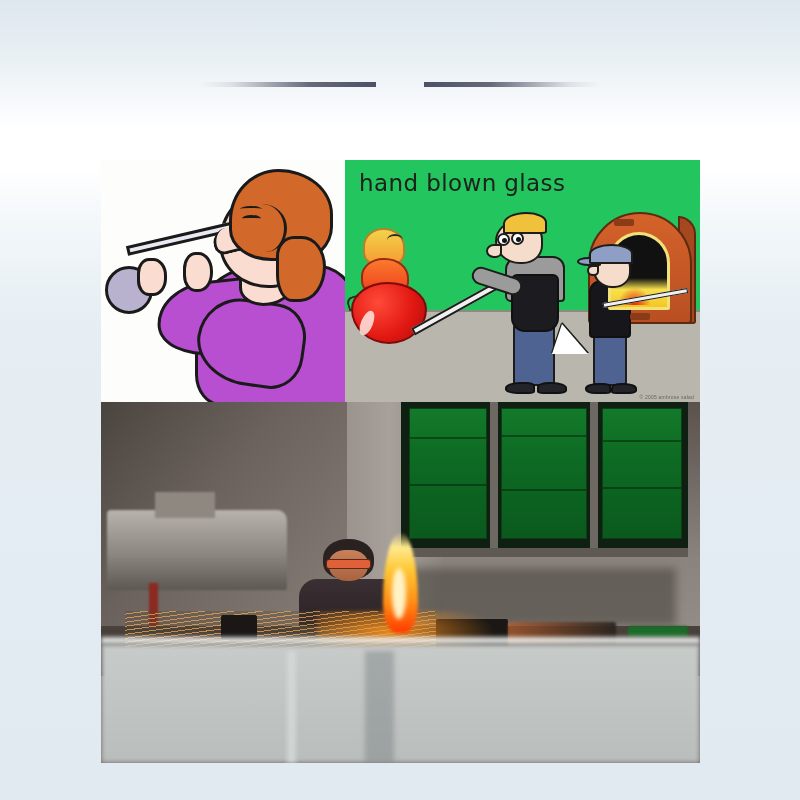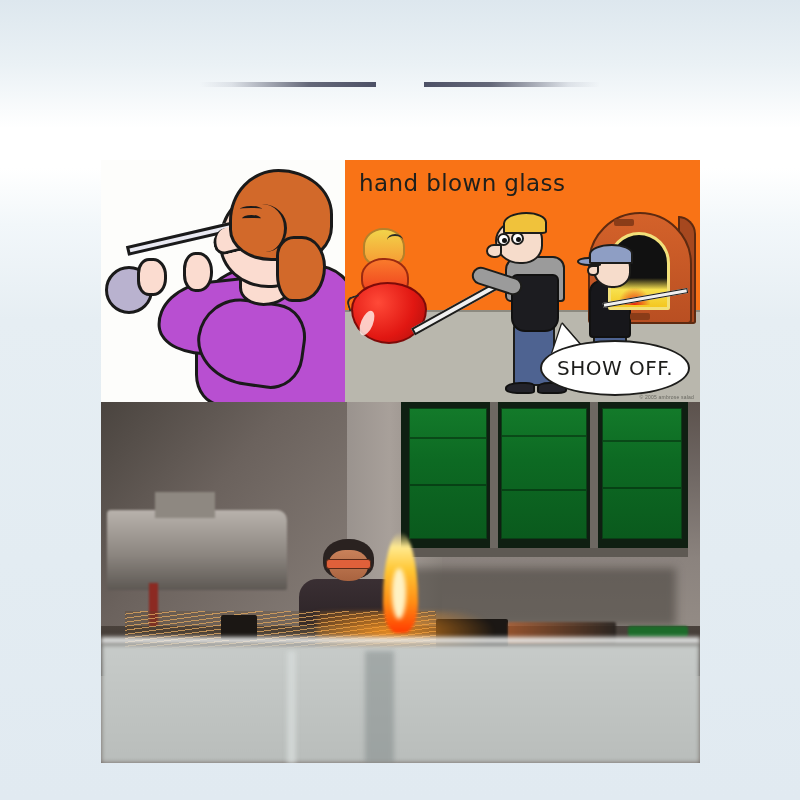--- a/index.html
+++ b/index.html
@@ -238,21 +238,21 @@
     background: #b9b2cf;
     border: 3px solid #1a1a1a;
     border-radius: 50%;
     z-index: 5;
   }
 
   
   .img-cartoon {
     width: 355px;
     height: 242px;
-    background: #f97316;
+    background: #22c55e;
     flex: 0 0 auto;
   }
   .c-floor {
     position: absolute;
     left: 0; bottom: 0;
     width: 355px;
     height: 92px;
     background: #b9b7ad;
     border-top: 2px solid #8d8a80;
   }
@@ -890,23 +890,20 @@
       <div class="c-furnace-side"></div>
       <div class="c-furnace"></div>
       <div class="c-furnace-vent1"></div>
       <div class="c-furnace-vent2"></div>
       <div class="c-furnace-mouth">
         <div class="c-flame-y"></div>
         <div class="c-flame-r"></div>
       </div>
 
       <div class="c-bubble-tail"></div>
-      <div class="c-bubble">
-        <span class="c-bubble-text">SHOW OFF.</span>
-      </div>
       <div class="c-credit">© 2005 ambrose salad</div>
     </div>
 
   </div>
 
   <div class="photo">
     <div class="p-wall"></div>
     <div class="p-wall-left"></div>
     <div class="p-pillar"></div>
 

